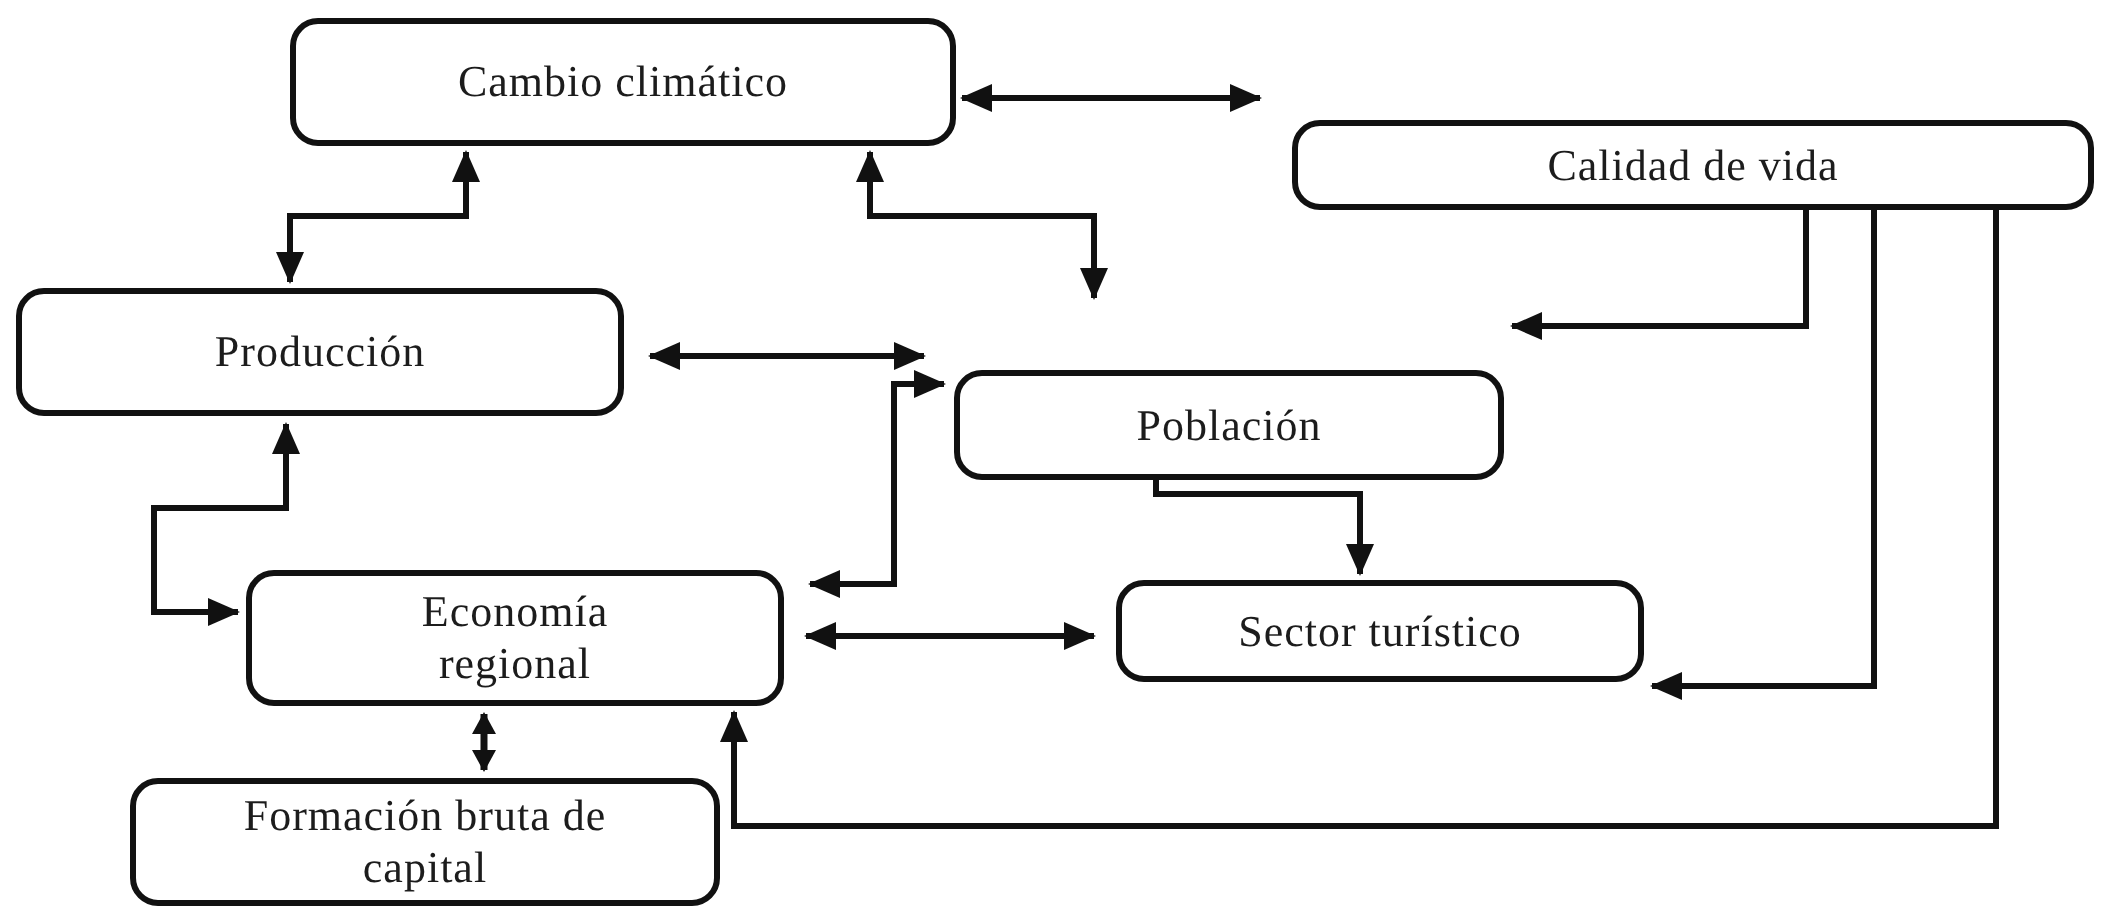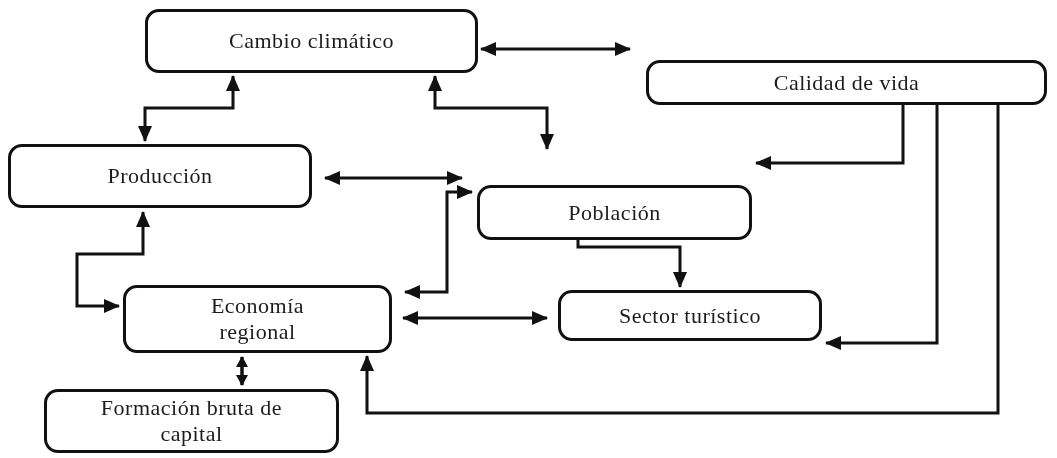--- a/index.html
+++ b/index.html
@@ -24,21 +24,21 @@
     text-align:center;
     color:#1c1c1c;
     font-size:22px;line-height:26px;letter-spacing:0.5px;
   }
   #n-cambio    {left:145px;top:9px;  width:333px;height:64px;}
   #n-calidad   {left:646px;top:20px; width:401px;height:45px;margin-top:40px;}
   #n-produccion{left:8px;  top:144px;width:304px;height:64px;gap:16px;}
   #n-poblacion {left:477px;top:152px;width:275px;height:55px;margin-top:33px;}
   #n-economia  {left:123px;top:285px;width:269px;height:68px;}
   #n-sector    {left:558px;top:290px;width:264px;height:51px;}
-  #n-formacion {left:44px; top:389px;width:295px;height:64px;}
+  #n-formacion {left:65px; top:389px;width:295px;height:64px;}
 </style>
 </head>
 <body>
 
 <div class="canvas">
 
   <svg class="arrows" viewBox="0 0 1057 458" xmlns="http://www.w3.org/2000/svg">
     <defs>
       <marker id="ah" markerUnits="userSpaceOnUse" markerWidth="20" markerHeight="16" refX="15" refY="7" orient="auto-start-reverse">
         <path d="M0 0 L16 7 L0 14 Z" fill="#111111"></path>

